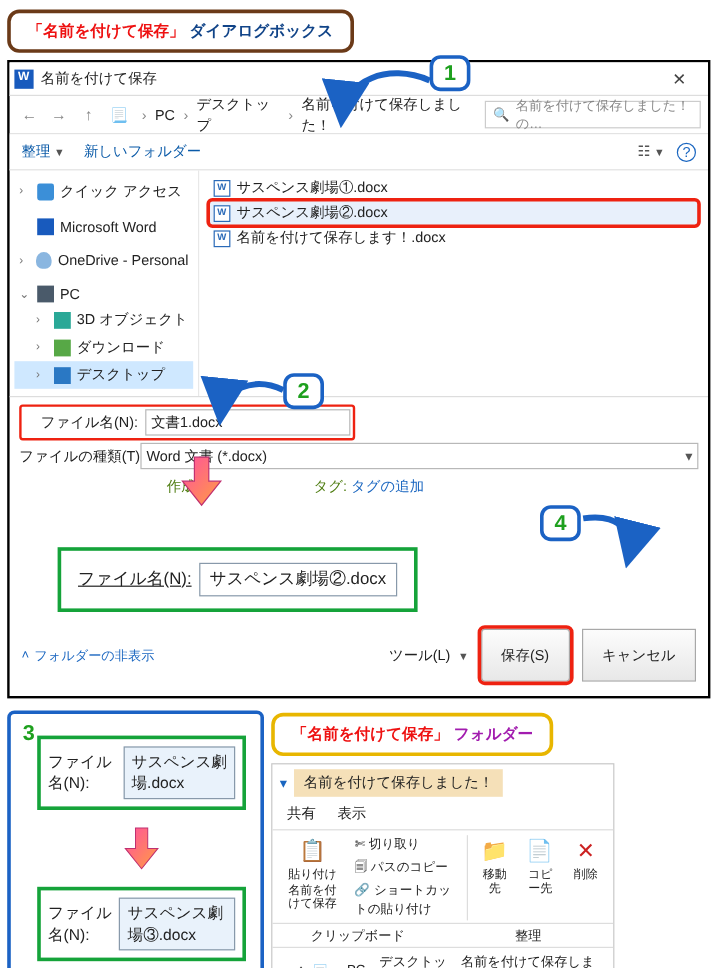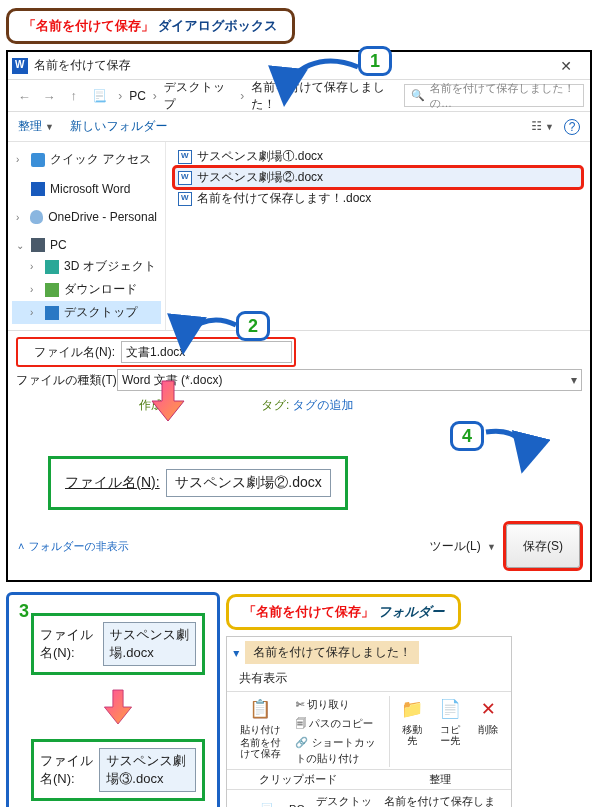--- a/index.html
+++ b/index.html
@@ -10,21 +10,21 @@
   }
   
   .anno-bar {
     display:inline-flex; align-items:center; gap:4px;
     border:3px solid; border-radius:10px;
     padding:6px 14px; font-size:13px; font-weight:bold;
     margin:2px 0 6px 0; background:#fff;
   }
   .anno-bar .red { color:#e11; }
   .anno-bar .blue { color:#148; }
-  .anno-bar .orange { color:#0c4a6e;font-style:italic; }
+  .anno-bar .orange { color:#a21caf; }
   .anno-brown { border-color:#6b3a18; }
   .anno-yellow { border-color:#e8b600; }
 
   
   .dialog {
     border:2px solid #000000; background:#fff; position:relative;
     width:586px;
   }
   .titlebar {
     display:flex; align-items:center; height:28px;
@@ -112,21 +112,21 @@
   }
   .step3-row{ border:3px solid #15a33a; padding:6px 6px; display:flex;align-items:center;gap:6px; font-size:13px;}
   .step3-row .field{border:1px solid #8899aa;padding:3px 6px;background:#e9f2fb;}
   .down-arrow { width:34px;height:40px; margin:12px auto; display:block;}
 
   
   .explorer {
     display:inline-block; width:286px; vertical-align:top; margin-left:6px;
     border:1px solid #c8c8c8; background:#fff; position:relative;
   }
-  .exp-tabrow{ display:flex; padding:6px 12px 4px; font-size:12px;}
+  .exp-tabrow{ display:flex; gap:18px; padding:6px 12px 4px; font-size:12px;}
   .exp-title{ background:#f5e0b8; padding:3px 8px; display:inline-block; font-size:12px;}
   .ribbon{ display:flex; border-top:1px solid #ddd;border-bottom:1px solid #ddd; padding:4px 6px 2px; gap:4px;}
   .rib-col{ display:flex;flex-direction:column; align-items:center; font-size:10px; gap:2px; padding:0 4px;}
   .rib-ico{ width:26px;height:26px; display:flex;align-items:center;justify-content:center;font-size:18px;}
   .rib-label{ text-align:center; line-height:1.1;}
   .rib-list{font-size:10.5px; line-height:1.6;}
   .rib-sep{width:1px;background:#ddd;align-self:stretch;margin:0 2px;}
   .ribbon-footer{display:flex;font-size:11px;border-bottom:1px solid #ddd;}
   .ribbon-footer div{flex:1;text-align:center;padding:2px 0;}
   .exp-nav{display:flex;align-items:center;gap:4px;padding:4px 6px;border-bottom:1px solid #ddd;font-size:11px;}
@@ -307,20 +307,21 @@
   </div>
 
   <div class="bottom-bar">
     <span class="folder-toggle">
         <span>˄</span>
         <span>フォルダーの非表示</span>
       </span>
     <span style="flex:1;"></span>
     <span><span>ツール(L)</span> <span class="dropdown-caret">▼</span></span>
     <span class="btn save">保存(S)</span>
+    <span class="btn">キャンセル</span>
   </div>
 </div>
 
 
 <div style="margin-top:10px; display:flex; align-items:flex-start;">
 
   <div class="step3">
     <span style="position:absolute;left:10px;top:6px;font-weight:bold;color:#1ea01e;font-size:18px;">3</span>
     <div class="step3-row">
       <span>ファイル名(N):</span>

